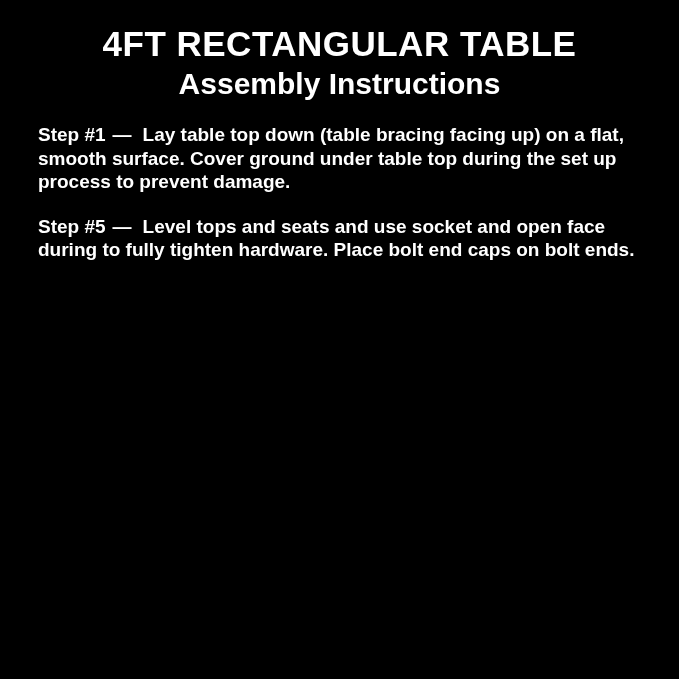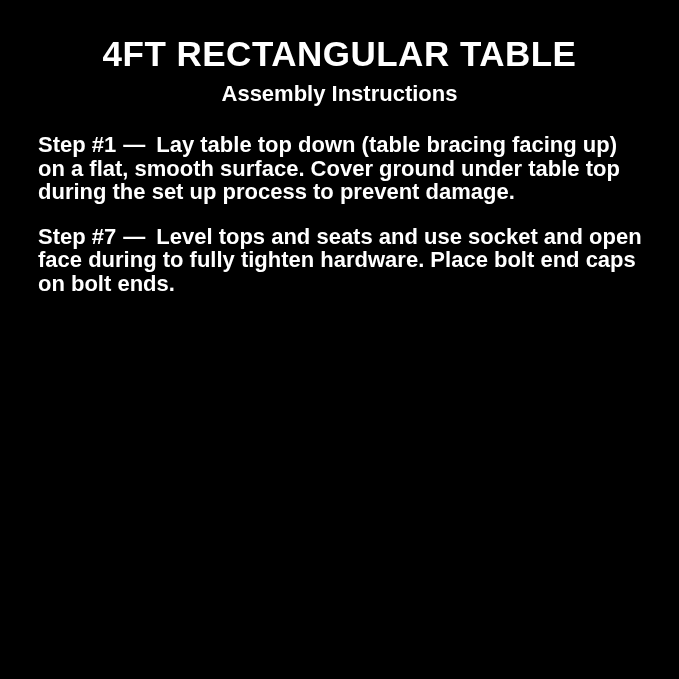--- a/index.html
+++ b/index.html
@@ -12,44 +12,44 @@
     background: #000000;
     color: #ffffff;
     font-family: "Liberation Sans", sans-serif;
     font-weight: bold;
     overflow: hidden;
   }
   .sheet {
     box-sizing: border-box;
     width: 679px;
     height: 679px;
-    padding-top: 34px;
+    padding-top: 24px;
   }
   .title {
     margin: 0;
     font-size: 35px;
     line-height: 40px;
     text-align: center;
     letter-spacing: 0.5px;
     font-weight: bold;
   }
   .subtitle {
     margin: 5px 0 0 0;
-    font-size: 22px;
+    font-size: 30px;
     line-height: 29px;
     text-align: center;
     font-weight: bold;
   }
   .steps {
     margin-top: 25px;
     padding: 0 30px 0 38px;
   }
   .step {
     margin: 0 0 21px 0;
-    font-size: 22px;
+    font-size: 19px;
     line-height: 23.5px;
     font-weight: bold;
   }
   .step-dash {
     padding: 0 11px 0 7px;
   }
 </style>
 </head>
 <body>
 
@@ -58,15 +58,15 @@
     <h1 class="title">4FT RECTANGULAR TABLE</h1>
     <h2 class="subtitle">Assembly Instructions</h2>
   </header>
 
   <section class="steps">
     <p class="step"><span>Step #1</span><span class="step-dash">—</span><span>Lay table top down (table bracing facing up) on a flat, smooth surface. Cover ground under table top during the set up process to prevent damage.</span></p>
 
 
 
 
-    <p class="step"><span>Step #7</span><span class="step-dash">—</span><span>Level tops and seats and use socket and open face during to fully tighten hardware. Place bolt end caps on bolt ends.</span></p>
+    <p class="step"><span>Step #5</span><span class="step-dash">—</span><span>Level tops and seats and use socket and open face during to fully tighten hardware. Place bolt end caps on bolt ends.</span></p>
   </section>
 </main>
 
 </body></html>

